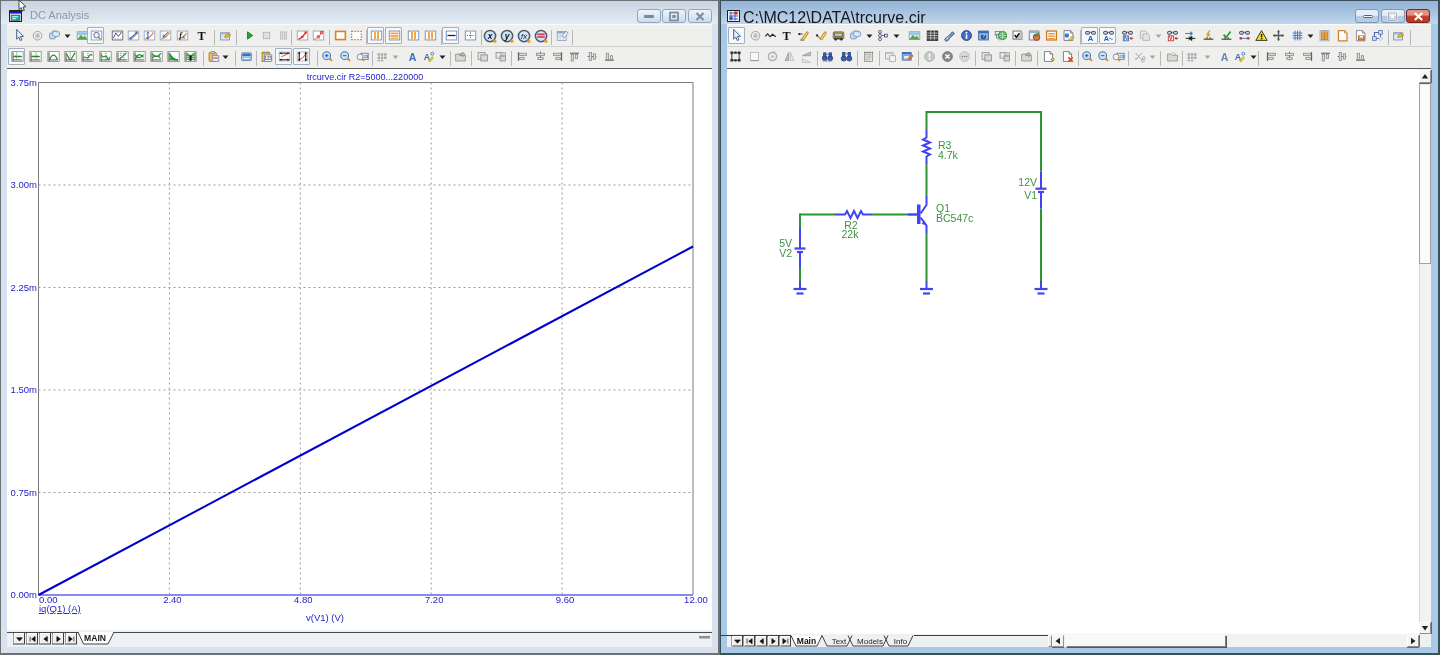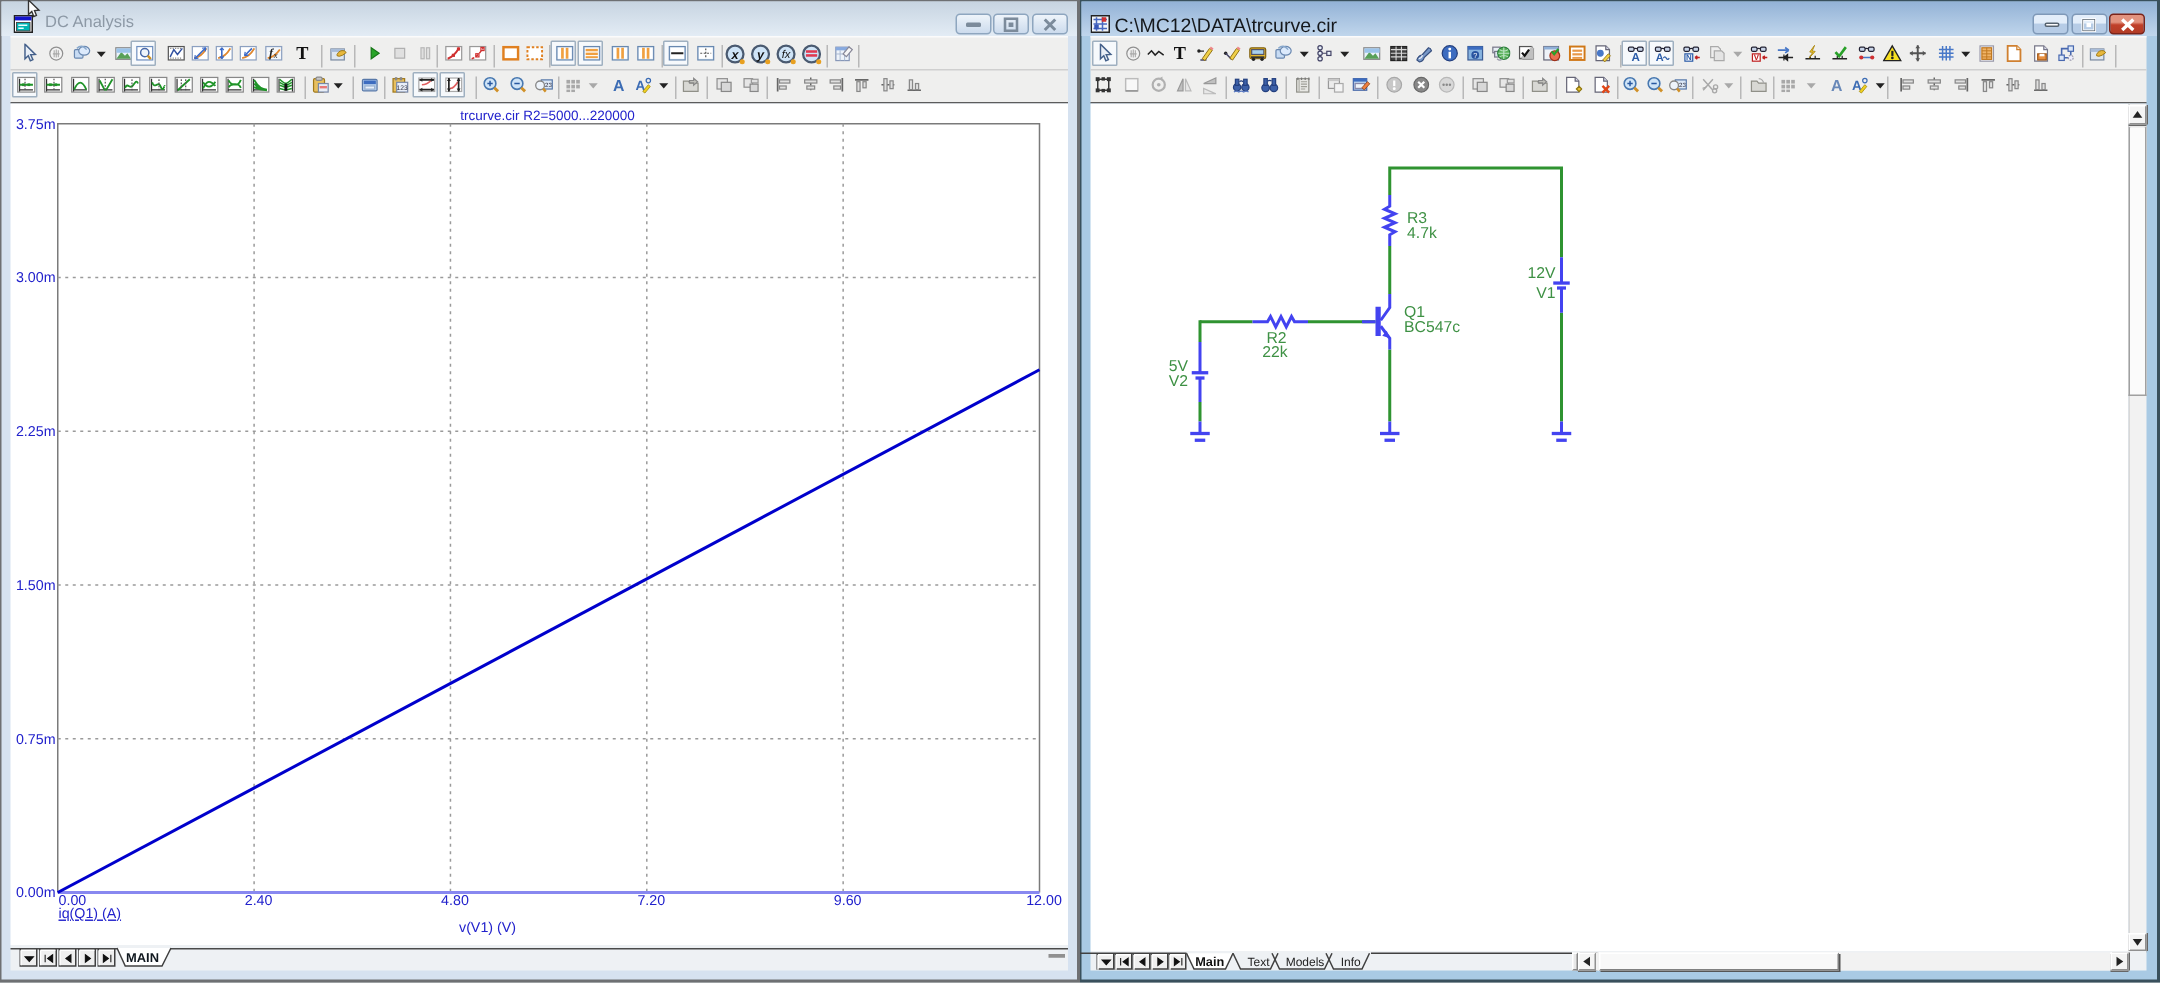--- a/index.html
+++ b/index.html
@@ -458,21 +458,21 @@
   </div>
 <div class="abs" style="left:720px;top:0;width:720px;height:655px;background:#39505c">
     <div class="abs" style="left:1px;top:1px;width:717px;height:651.5px;background:#a9cae4"></div>
     <div class="abs" style="left:1px;top:1px;width:717px;height:23px;background:linear-gradient(#93b2d6,#c0d6ec)"></div>
     <svg class="abs" style="left:7px;top:10px" width="13" height="12" viewBox="0 0 13 12">
 <rect x="0.5" y="0.5" width="12" height="11" fill="#f0f4f8" stroke="#222"></rect>
 <path d="M2 3 h9 M2 6 h9 M2 9 h9 M4 1.5 v9 M8 1.5 v9" stroke="#4868c0" stroke-width="1"></path>
 <rect x="7.5" y="1.5" width="3" height="3" fill="#d03030"></rect>
       <rect x="2.5" y="6.5" width="3" height="3" fill="#3858b8"></rect>
     </svg>
-    <div class="abs" style="left:23px;top:9px;font-size:13px;color:#15181c">C:\MC12\DATA\trcurve.cir</div>
+    <div class="abs" style="left:23px;top:9px;font-size:16px;color:#15181c">C:\MC12\DATA\trcurve.cir</div>
     <div class="cbtn" style="left:635px;top:9px;background:linear-gradient(#e3eefa 45%,#b6cce6 50%);border-color:#7f99b8"></div>
     <div class="cbtn" style="left:660.5px;top:9px;background:linear-gradient(#e3eefa 45%,#b6cce6 50%);border-color:#7f99b8"></div>
     <div class="cbtn" style="left:686px;top:9px;background:linear-gradient(#e2927e 40%,#c0402a 55%,#b23c26);border-color:#7a241a"></div>
     <div class="abs" style="left:643px;top:15px;width:10px;height:3px;background:#fdfdfd;border:1px solid #56636f;border-radius:1.5px"></div>
     <svg class="abs" style="left:666px;top:11px" width="13" height="11" viewBox="0 0 13 11">
       <rect x="2.5" y="2" width="8" height="7.5" fill="none" stroke="#fff" stroke-width="1.7"></rect>
       <rect x="2.5" y="2" width="8" height="7.5" fill="none" stroke="#56636f" stroke-width="0.5"></rect>
       <rect x="5" y="4.3" width="3" height="2.8" fill="#fff"></rect>
     </svg>
     <svg class="abs" style="left:693px;top:11.5px" width="11" height="9" viewBox="0 0 11 9">

